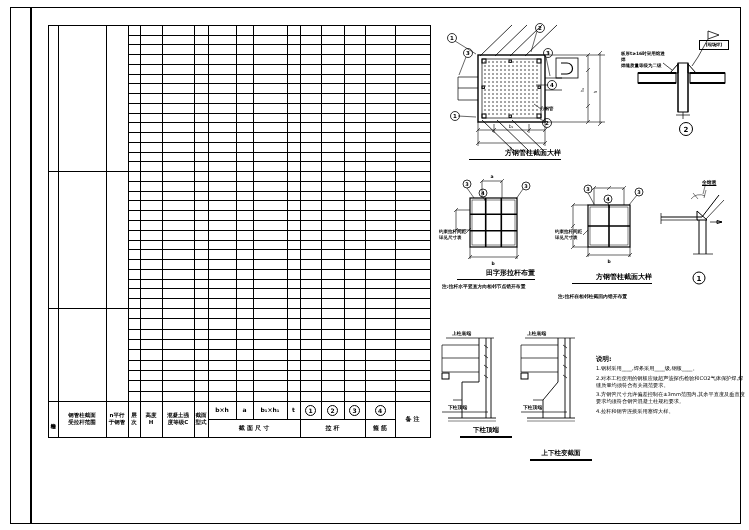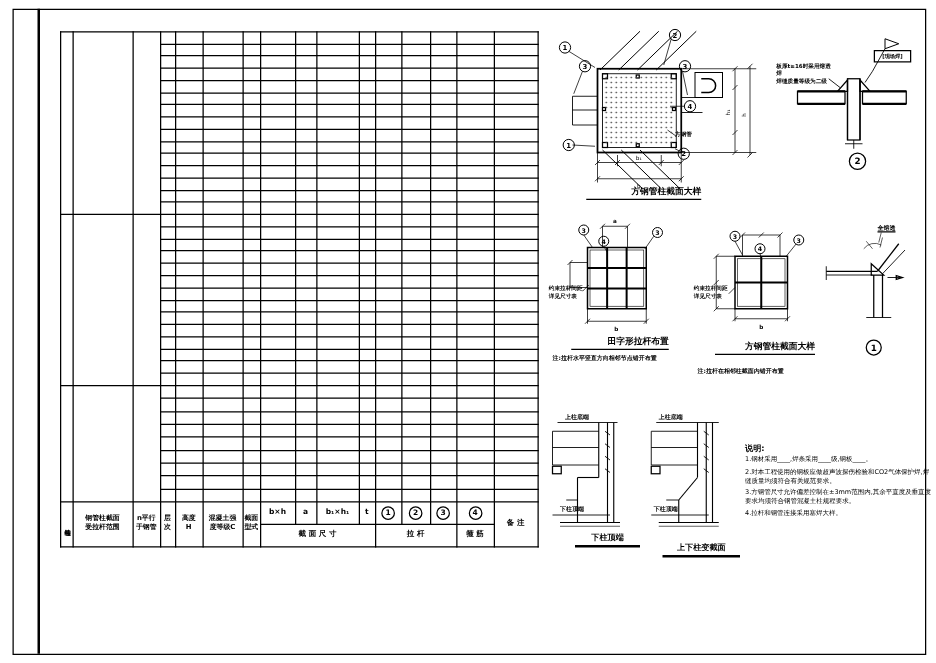--- a/index.html
+++ b/index.html
@@ -463,21 +463,21 @@
     </g>
     <g stroke-width="0.7">
       <path d="M50,19 l4,3"></path>
         <path d="M50,29 l4,3"></path>
         <path d="M50,39 l4,3"></path>
         <path d="M50,49 l4,3"></path>
     </g>
   </svg>
   <div class="note" style="left:527px;top:330px;">上柱底端</div>
   <div class="note" style="left:523px;top:404px;">下柱顶端</div>
-  <div class="cap2" style="left:530px;top:434px;width:62px;">上下柱变截面</div>
+  <div class="cap2" style="left:530px;top:449px;width:62px;">上下柱变截面</div>
 
   <div id="notes" class="abs" style="left:596px;top:355px;width:150px;">
     <p class="nh">说明:</p>
     <p>1.钢材采用____,焊条采用____级,钢板____。</p>
     <p>2.对本工程使用的钢板应做超声波探伤检验和CO2气体保护焊,焊缝质量均须符合有关规范要求。</p>
     <p>3.方钢管尺寸允许偏差控制在±3mm范围内,其余平直度及垂直度要求均须符合钢管混凝土柱规程要求。</p>
     <p>4.拉杆和钢管连接采用塞焊大样。</p>
   </div>
 
 </div>

